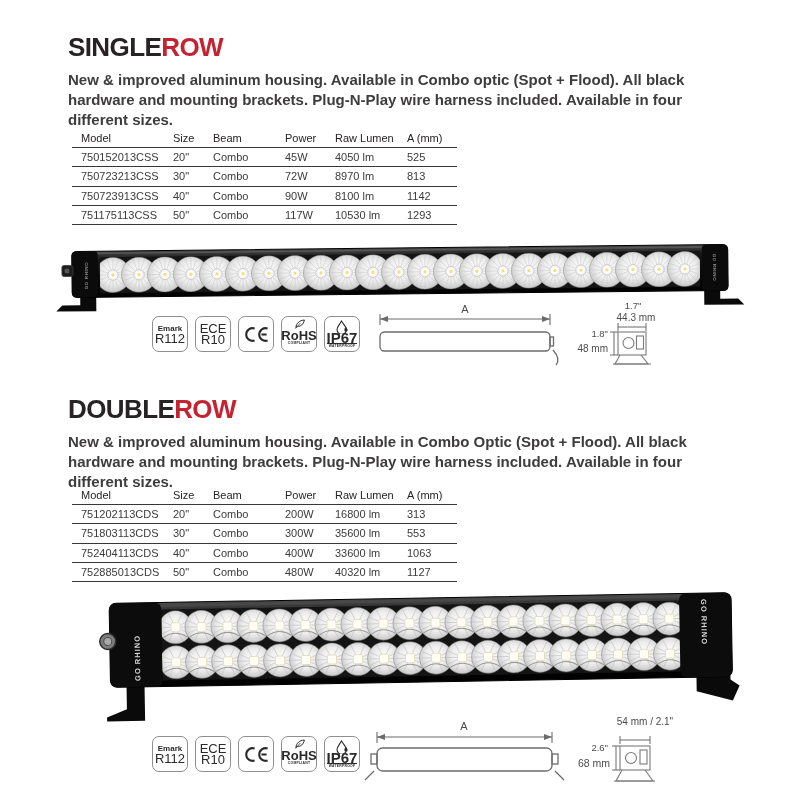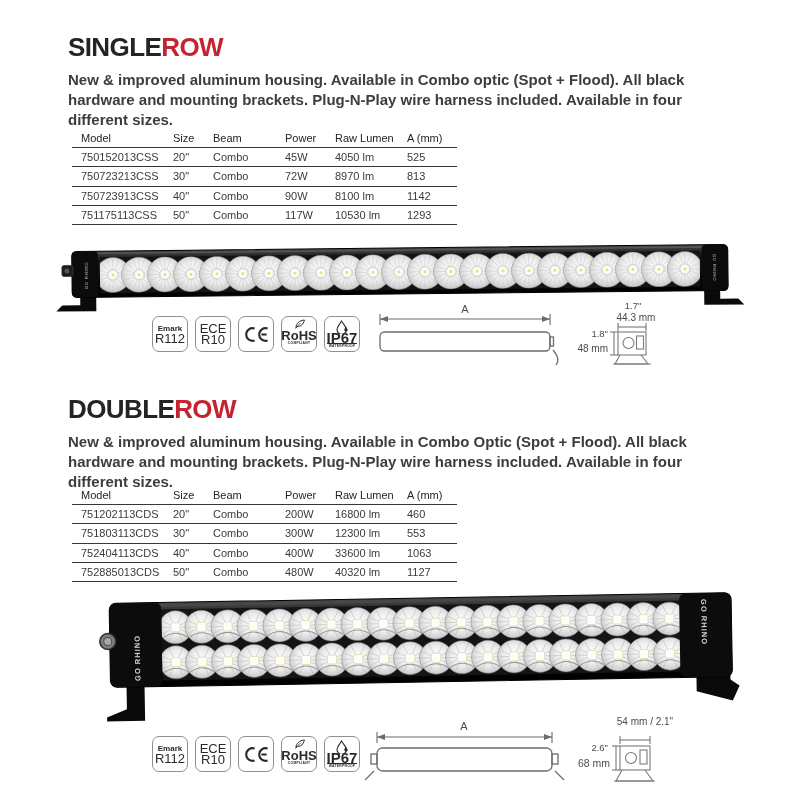--- a/index.html
+++ b/index.html
@@ -239,28 +239,28 @@
       <div class="td">Power</div>
       <div class="td">Raw Lumen</div>
       <div class="td">A (mm)</div>
     </div>
     <div class="tr">
       <div class="td">751202113CDS</div>
       <div class="td">20"</div>
       <div class="td">Combo</div>
       <div class="td">200W</div>
       <div class="td">16800 lm</div>
-      <div class="td">460</div>
+      <div class="td">313</div>
     </div>
     <div class="tr">
       <div class="td">751803113CDS</div>
       <div class="td">30"</div>
       <div class="td">Combo</div>
       <div class="td">300W</div>
-      <div class="td">12300 lm</div>
+      <div class="td">35600 lm</div>
       <div class="td">553</div>
     </div>
     <div class="tr">
       <div class="td">752404113CDS</div>
       <div class="td">40"</div>
       <div class="td">Combo</div>
       <div class="td">400W</div>
       <div class="td">33600 lm</div>
       <div class="td">1063</div>
     </div>

